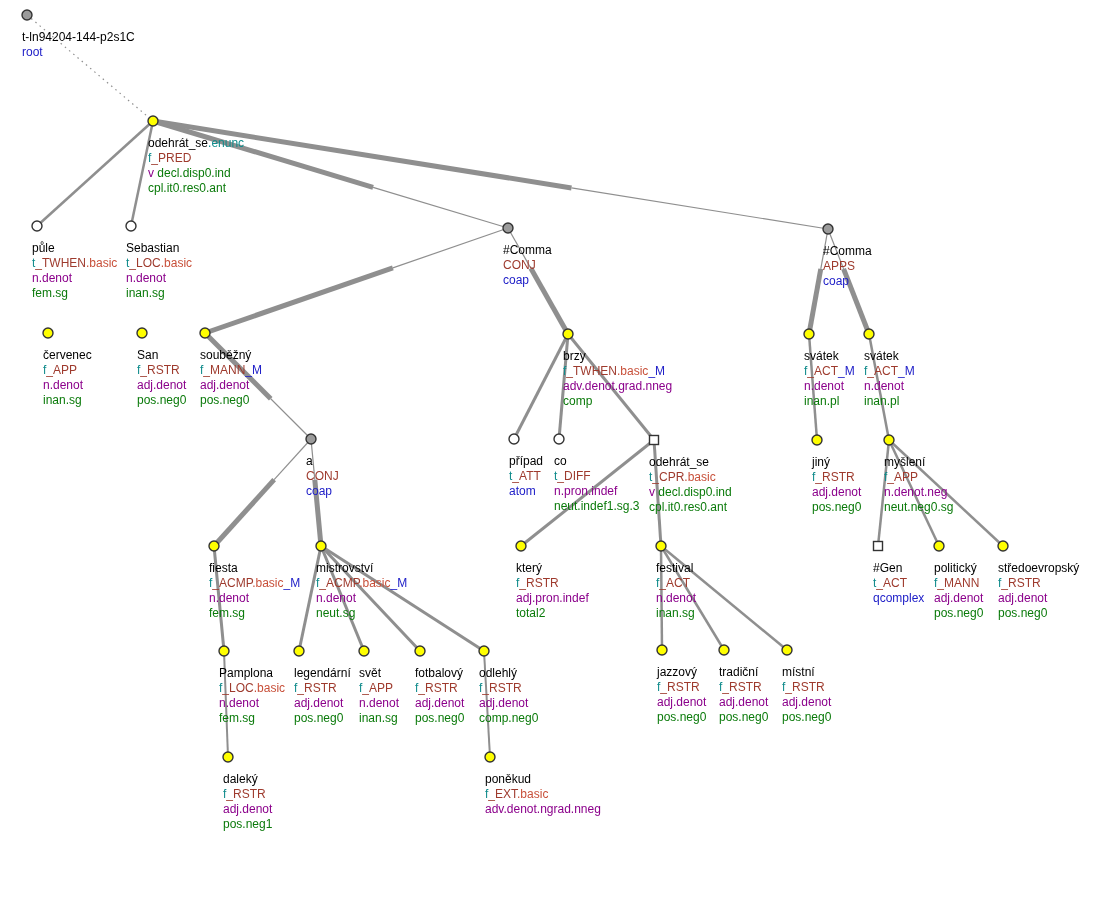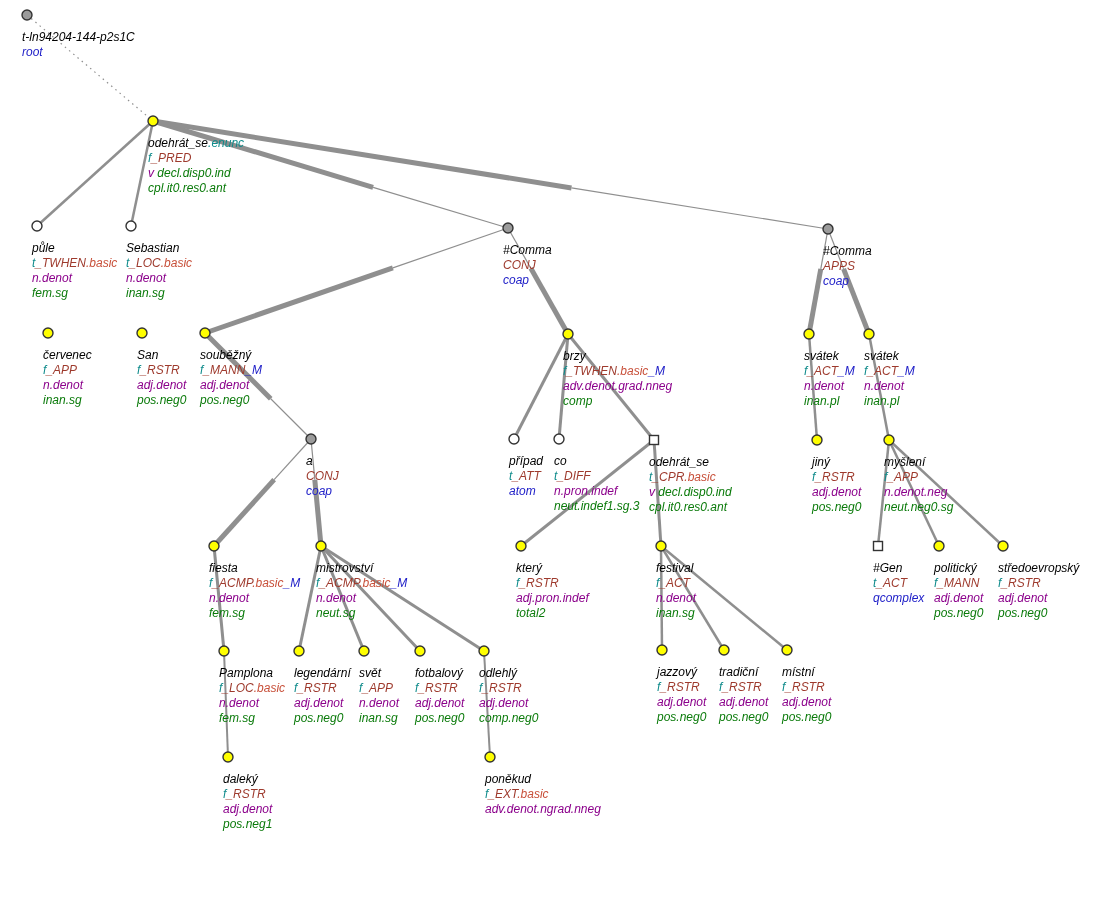--- a/index.html
+++ b/index.html
@@ -7,21 +7,20 @@
     padding: 0;
     background: #ffffff;
   }
   #stage {
     position: relative;
     width: 1108px;
     height: 910px;
     background: #ffffff;
     overflow: hidden;
     font-family: "Liberation Sans", sans-serif;
-    font-style: italic;
   }
   #tree-svg {
     position: absolute;
     left: 0;
     top: 0;
   }
   #tree-svg text {
     font-family: "Liberation Sans", sans-serif;
     font-size: 12px;
   }

